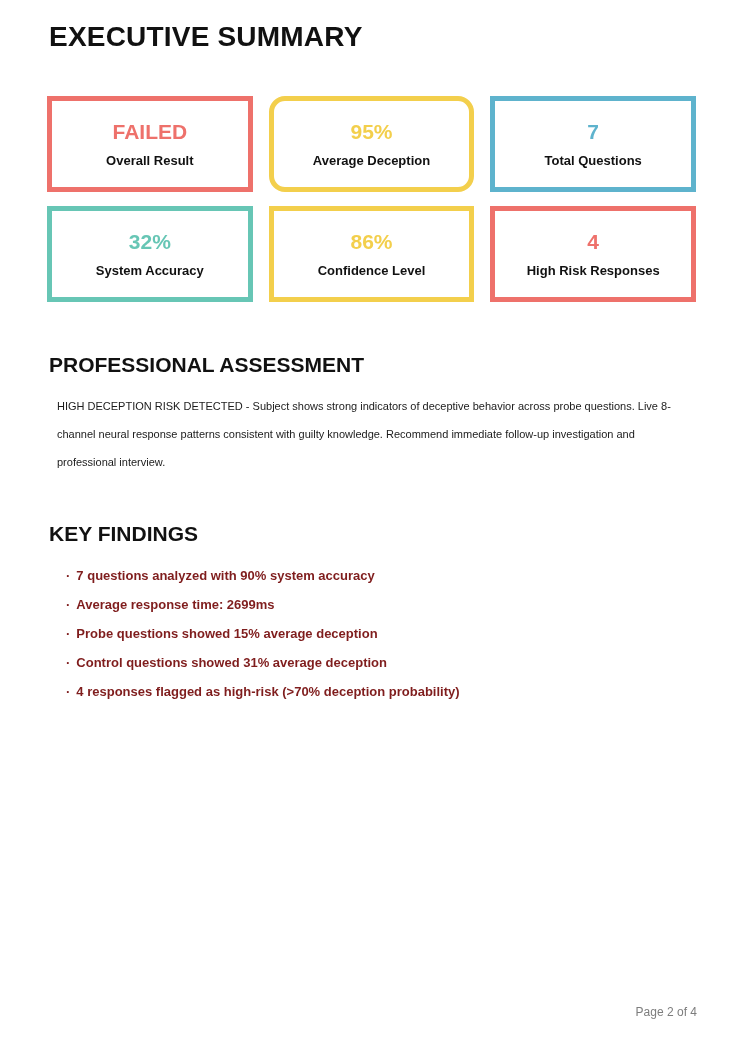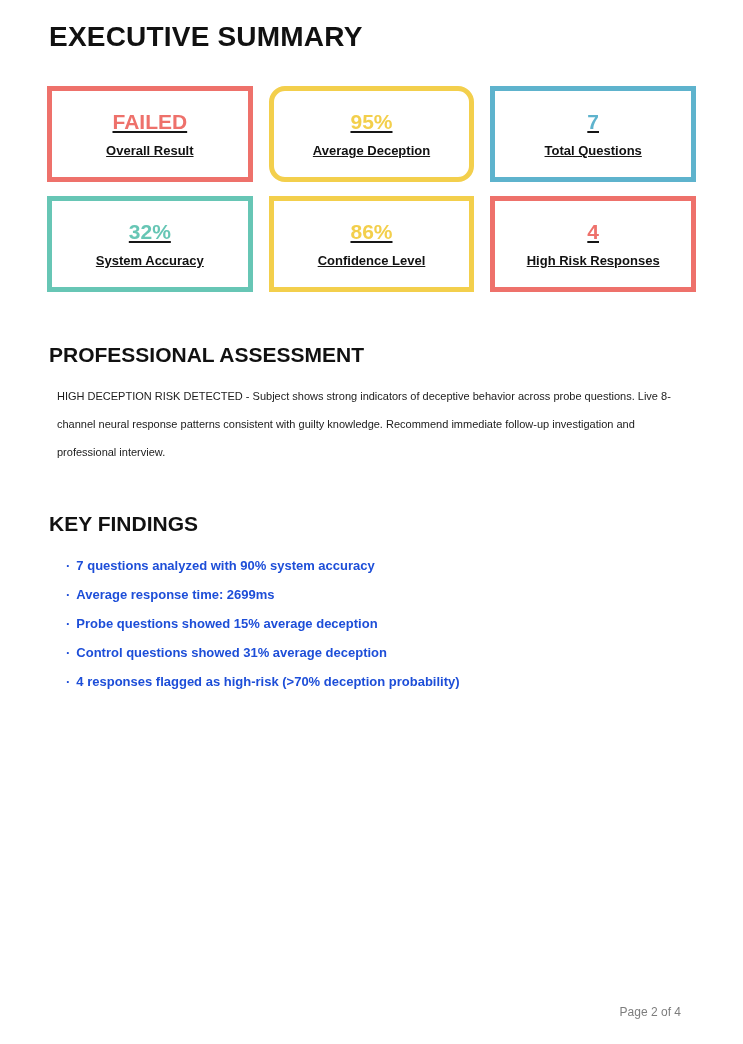--- a/index.html
+++ b/index.html
@@ -19,26 +19,25 @@
     padding: 0 47px;
   }
   .page-title {
     font-size: 28px;
     font-weight: bold;
     color: #111111;
     margin: 21px 0 0 2px;
     letter-spacing: 0.2px;
   }
   .stats-grid {
-    margin-top: 33px;
+    margin-top: 43px;
     display: grid;
     grid-template-columns: repeat(3, 1fr);
     column-gap: 16px;
     row-gap: 14px;
-    text-decoration: underline;
   }
   .stat-card {
     box-sizing: border-box;
     height: 96px;
     background: #ffffff;
     border: 5px solid #cccccc;
     display: flex;
     flex-direction: column;
     align-items: center;
     justify-content: center;
@@ -72,33 +71,33 @@
   }
   .kf-heading { margin-top: 46px; }
   .key-findings-list {
     list-style: none;
     margin: 23px 0 0 2px;
     padding: 0 0 0 17px;
   }
   .finding-item {
     font-size: 13px;
     font-weight: bold;
-    color: #1d4ed8;
+    color: #7f1d1d;
     line-height: 14px;
     margin-bottom: 15px;
     white-space: nowrap;
   }
   .finding-bullet {
     display: inline-block;
     margin-right: 6px;
   }
   .page-number {
     position: absolute;
     top: 1005px;
-    right: 62px;
+    right: 46px;
     font-size: 12px;
     color: #7d7d7d;
   }
 </style>
 </head>
 <body>
 
 <div class="content">
 
   <h1 class="page-title">EXECUTIVE SUMMARY</h1>

